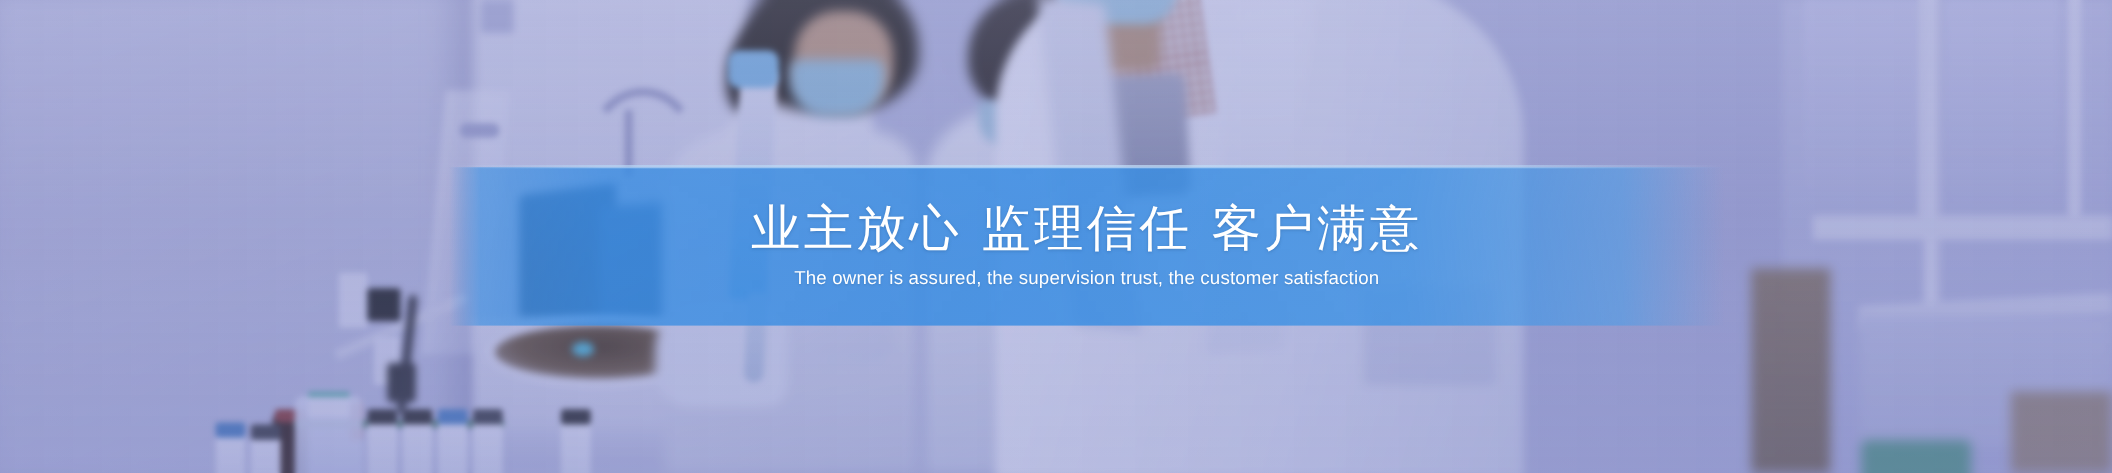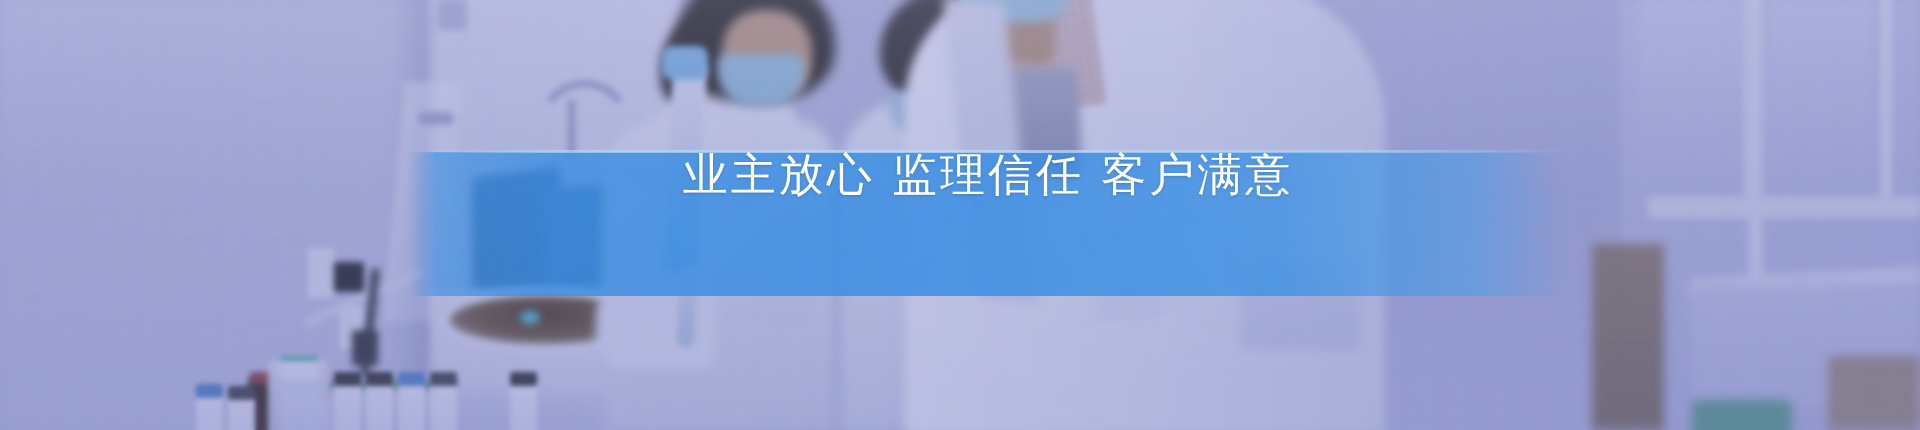--- a/index.html
+++ b/index.html
@@ -645,20 +645,21 @@
 
   .banner-text {
     position: absolute;
     left: 408px;
     top: 152px;
     width: 1160px;
     height: 144px;
     display: flex;
     flex-direction: column;
     align-items: center;
+    justify-content: center;
     gap: 12px;
   }
 
   .slogan-cn {
     font-family: "DejaVu Sans", "Liberation Sans", sans-serif;
     font-size: 45px;
     line-height: 1.02;
     letter-spacing: 3px;
     color: #ffffff;
     white-space: nowrap;
@@ -771,15 +772,16 @@
   </div>
 
   <div class="tint-purple"></div>
   <div class="tint-lift"></div>
 
   <div class="banner"></div>
   <div class="banner-topline"></div>
 
   <div class="banner-text">
     <div class="slogan-cn">业主放心 监理信任 客户满意</div>
+    <div class="slogan-en">The owner is assured, the supervision trust, the customer satisfaction</div>
   </div>
 
 </div>
 
 </body></html>

